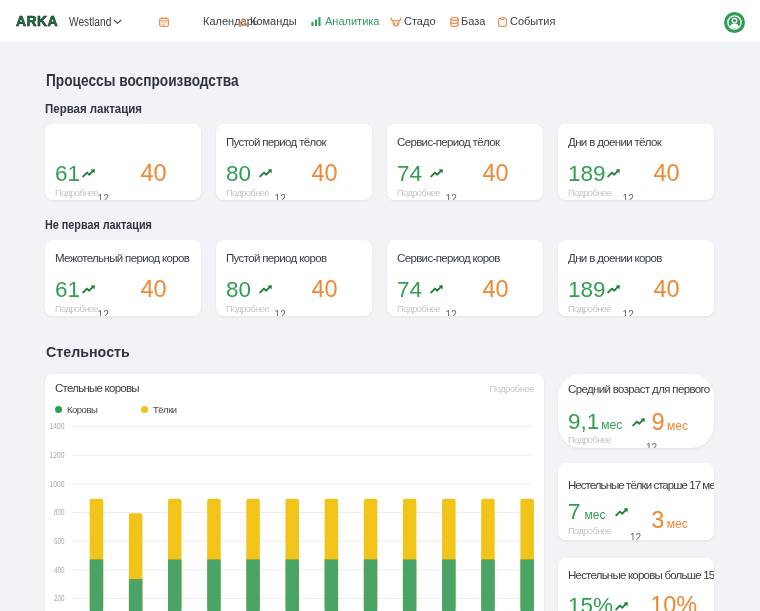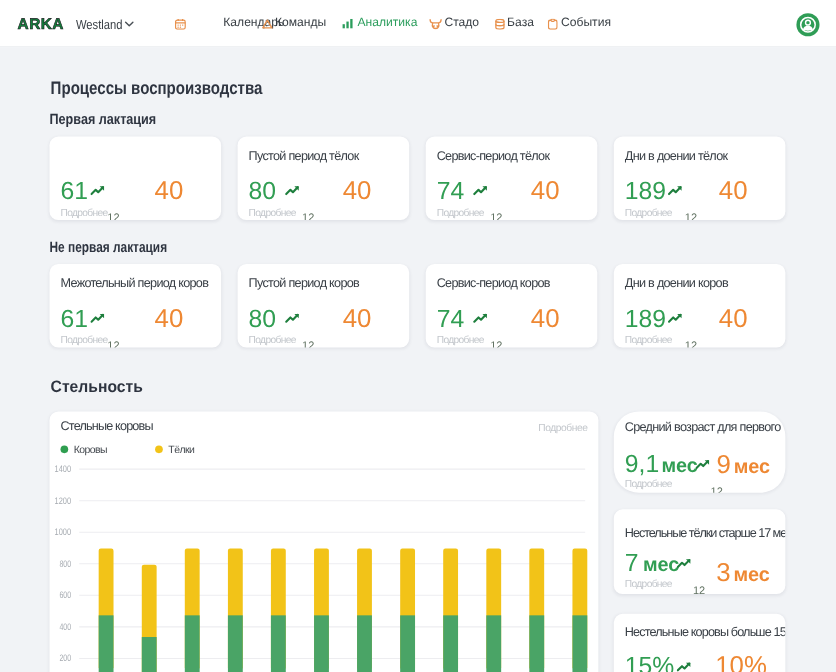--- a/index.html
+++ b/index.html
@@ -16,21 +16,21 @@
 #srch span { position:absolute; left:19px; top:6px; font-size:10.3px; letter-spacing:-0.2px; line-height:10.3px; color:#a9aeb5; }
 #ava { position:absolute; left:724px; top:12px; width:21px; height:21px; border-radius:50%; background:#2f9d56; }
 
 h1.s { position:absolute; font-size:16.5px; font-weight:bold; color:#2e3440; line-height:16.5px; transform:scaleX(0.83); transform-origin:0 0; white-space:nowrap; }
 h2.s { position:absolute; font-size:13.5px; font-weight:bold; color:#2e3440; line-height:13.5px; transform:scaleX(0.85); transform-origin:0 0; white-space:nowrap; }
 
 .card { position:absolute; width:156px; height:76px; background:#fff; border-radius:8px; box-shadow:0 1px 3px rgba(25,35,55,0.07); overflow:hidden; }
 .ct { position:absolute; left:10px; right:0; top:10.5px; font-size:11.5px; letter-spacing:-0.65px; line-height:14px; color:#3a4047; white-space:nowrap; overflow:hidden; }
 .gnum { position:absolute; left:10px; top:38.9px; font-size:22.5px; line-height:22.5px; color:#319e53; }
 .onum { position:absolute; left:95.5px; top:38.2px; font-size:23.5px; line-height:23.5px; color:#ee8833; }
-.unit { font-size:18px;font-weight:bold; }
+.unit { font-size:12px; }
 .tr { position:absolute; top:43.8px; }
 .t12 { position:absolute; font-size:10px; line-height:10px; top:44.1px; color:#5f7060;margin-top:26px; }
 .more { position:absolute; left:10px; top:65.3px; font-size:9.3px; letter-spacing:-0.6px; line-height:9.3px; color:#c3c7cc; }
 
 #chart { position:absolute; left:45px; top:374px; width:499px; height:290px; background:#fff; border-radius:8px; box-shadow:0 1px 3px rgba(25,35,55,0.07); }
 #chart .ct { top:7.2px; }
 #chart .pod { position:absolute; right:10px; top:11px; font-size:9.3px; letter-spacing:-0.4px; line-height:9.3px; color:#c3c7cc; }
 .leg { position:absolute; top:30.7px; font-size:9.5px; letter-spacing:-0.5px; line-height:10.5px; color:#43484e; }
 .dot { display:inline-block; width:7px; height:7px; border-radius:50%; margin-right:5px; vertical-align:-0.5px; }
 </style>

